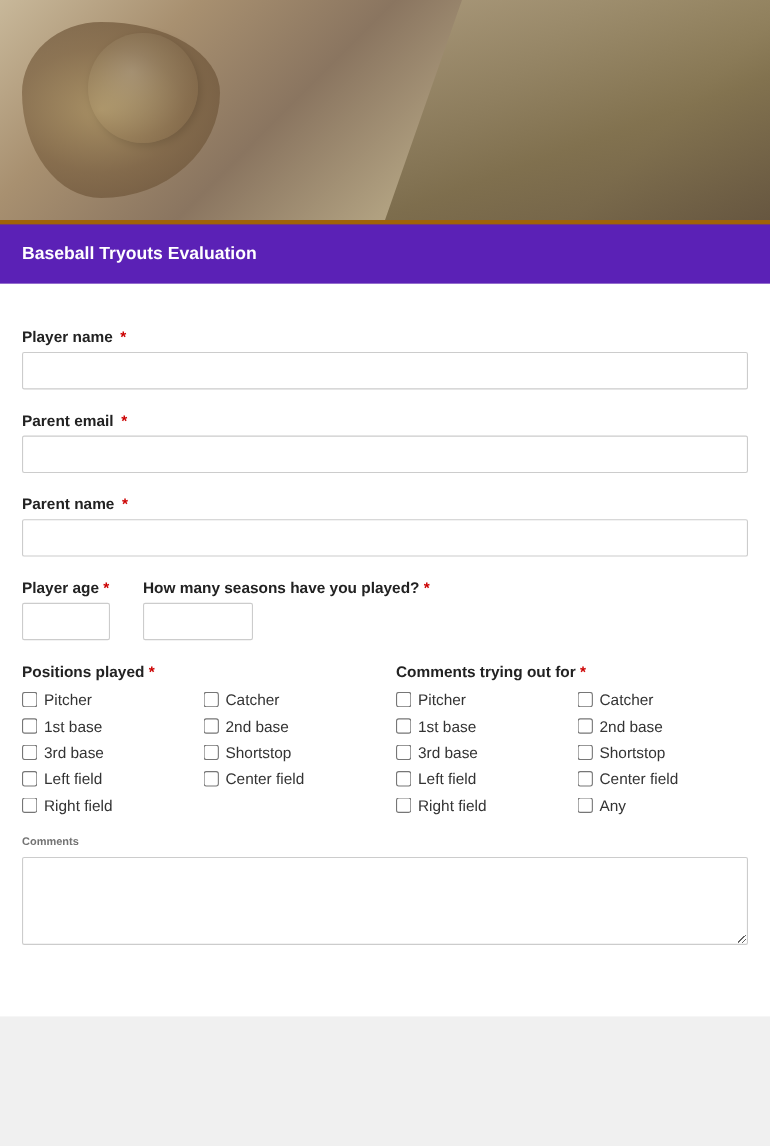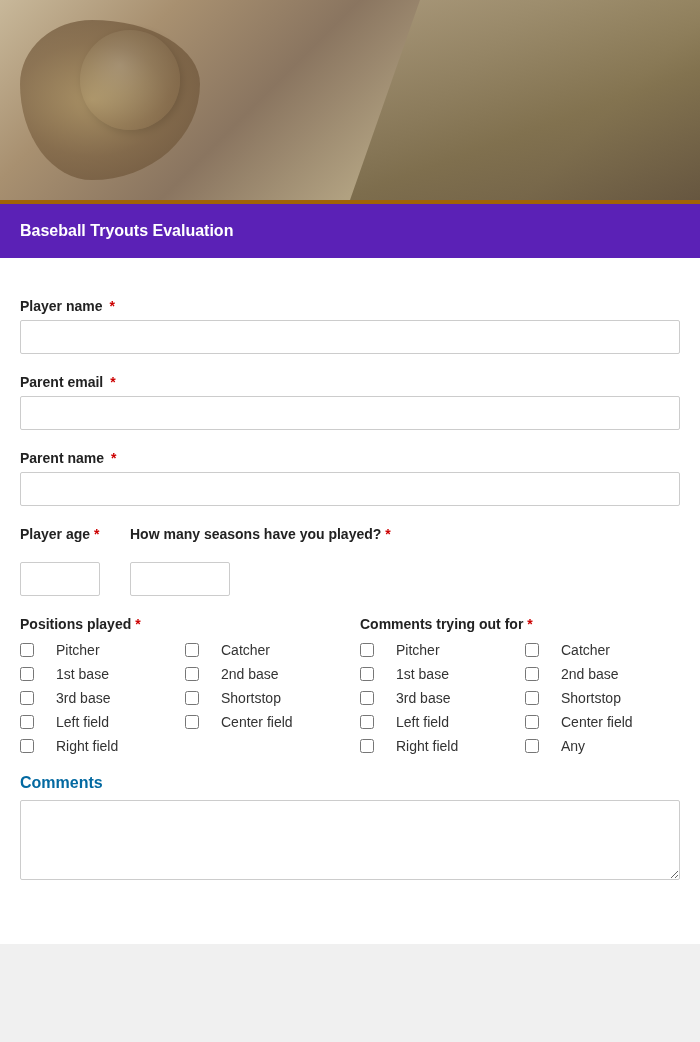--- a/index.html
+++ b/index.html
@@ -81,21 +81,21 @@
       gap: 30px;
       margin-bottom: 20px;
     }
     .small-field {
       display: flex;
       flex-direction: column;
     }
     .small-field label {
       font-weight: bold;
       font-size: 14px;
-      margin-bottom: 20px;
+      margin-bottom: 6px;
       color: #222;
     }
     .small-field label .required {
       color: #cc0000;
     }
     .small-field input {
       width: 80px;
       border: 1px solid #ccc;
       padding: 8px 6px;
       font-size: 14px;
@@ -122,37 +122,37 @@
       color: #cc0000;
     }
     .checkbox-grid {
       display: grid;
       grid-template-columns: 1fr 1fr;
       gap: 8px 10px;
     }
     .checkbox-item {
       display: flex;
       align-items: center;
-      gap: 22px;
+      gap: 6px;
       font-size: 14px;
       color: #333;
     }
     .checkbox-item input[type="checkbox"] {
       width: 14px;
       height: 14px;
       border: 1px solid #7b9fd4;
       accent-color: #5b21b6;
       cursor: pointer;
       flex-shrink: 0;
     }
     .comments-label {
       font-weight: bold;
-      font-size: 16px;
+      font-size: 10px;
       margin-bottom: 8px;
-      color: #0369a1;
+      color: #737373;
     }
     textarea {
       width: 100%;
       height: 80px;
       border: 1px solid #ccc;
       padding: 8px 10px;
       font-size: 14px;
       border-radius: 2px;
       resize: vertical;
       outline: none;

